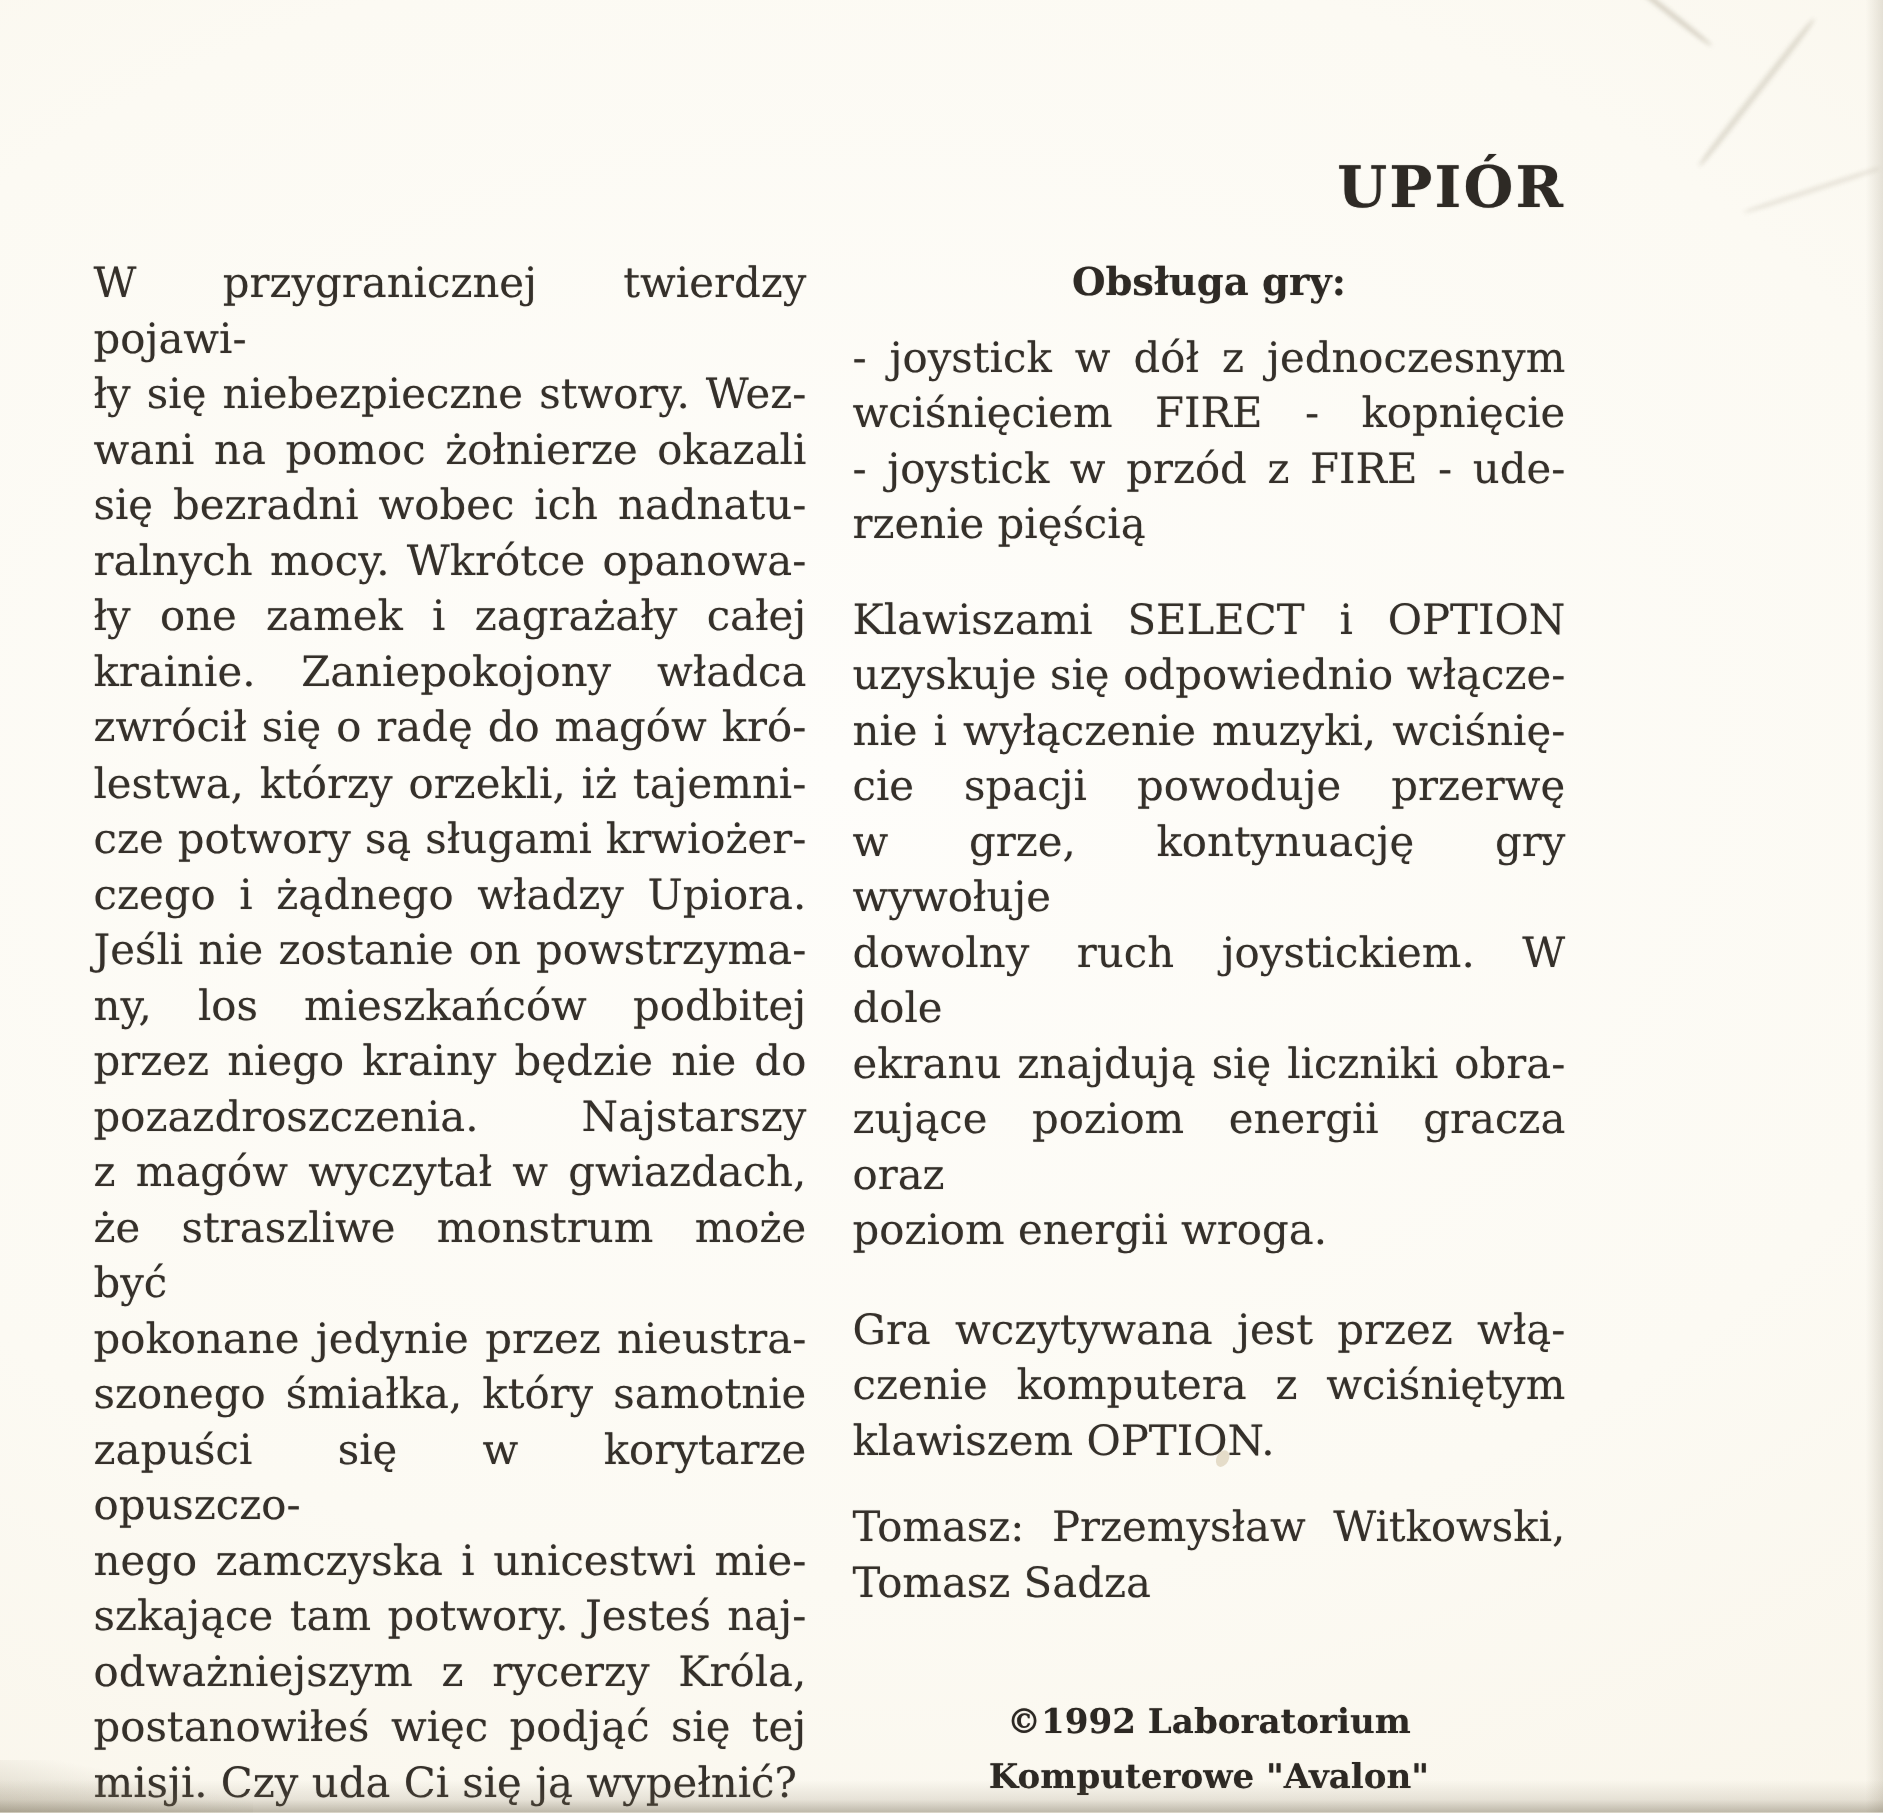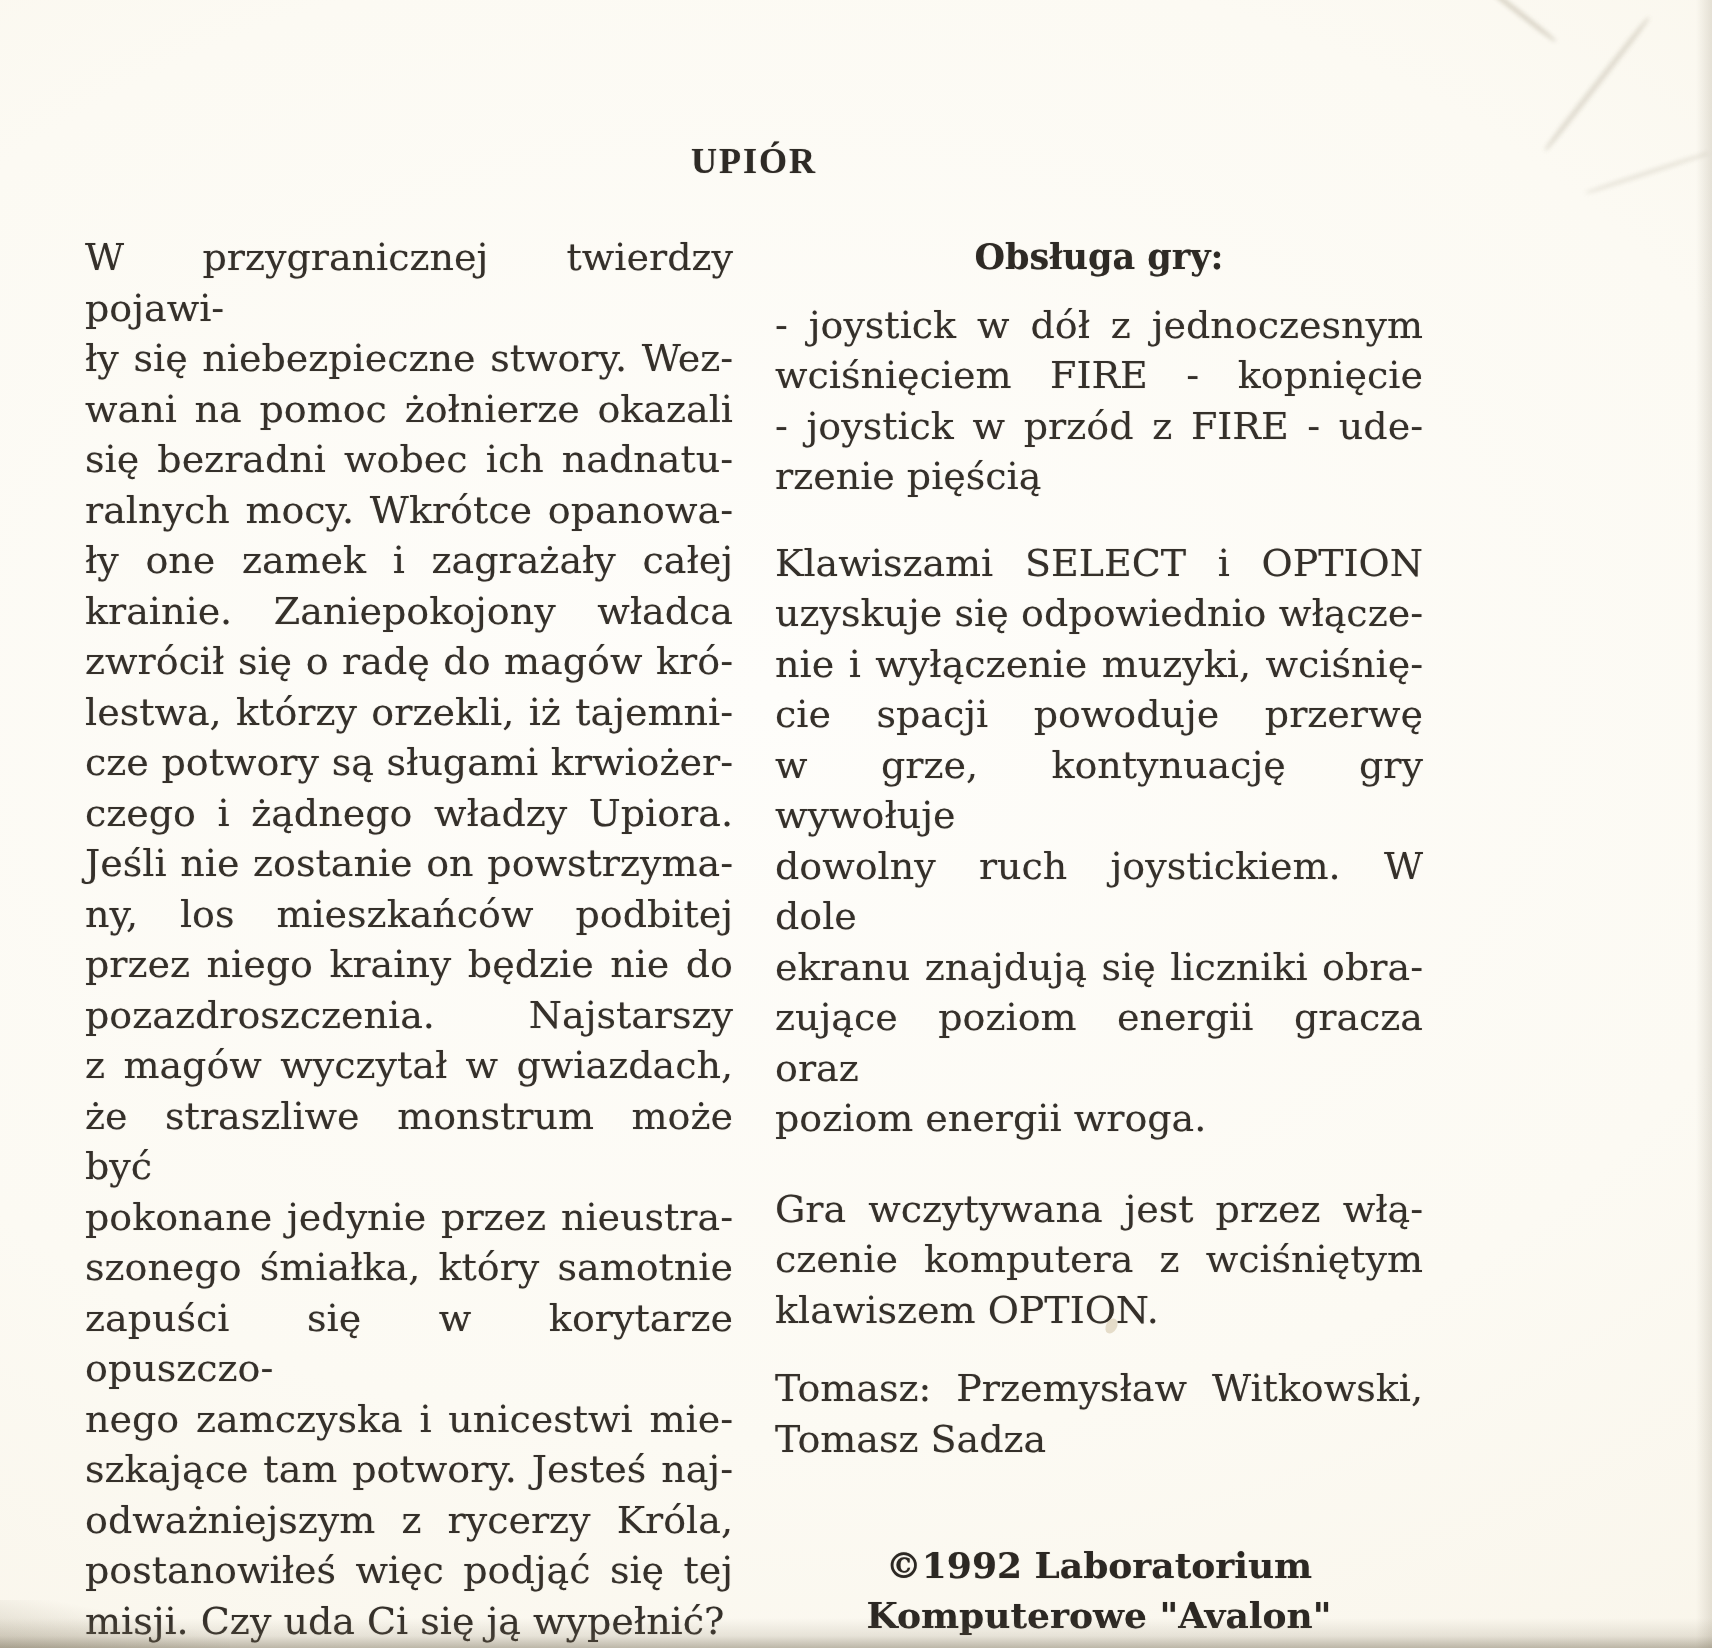--- a/index.html
+++ b/index.html
@@ -16,27 +16,26 @@
       radial-gradient(ellipse 130% 95% at 45% 42%,
         #fefdfa 0%, #fcfaf3 48%, #f9f5ea 78%, #f3eedd 100%);
     font-family: "DejaVu Serif", "Liberation Serif", serif;
     color: #35302a;
   }
   .title {
     position: absolute;
     left: 85px;
     top: 140px;
     width: 1338px;
-    text-align: center;
-    font-size: 36px;
+    text-align: right;
+    font-size: 52px;
     font-weight: bold;
     letter-spacing: 2px;
     color: #2e2a25;
     text-shadow: 0 0 1px rgba(46,42,37,.5);
-    font-family: Liberation Serif, serif;
   }
   .col {
     position: absolute;
     top: 232px;
     width: 648px;
     font-size: 38px;
     text-shadow: 0 0 1px rgba(56,51,45,.4);
   }
   .col-left  { left: 85px;  }
   .col-right { left: 775px; }
@@ -58,21 +57,21 @@
     color: #2e2a25;
   }
   .para-controls { margin-top: 0; }
   .para-keys     { margin-top: 36px; }
   .para-loading  { margin-top: 40px; }
   .para-authors  { margin-top: 28px; }
   .copyright {
     margin-top: 76px;
     text-align: center;
     font-weight: bold;
-    font-size: 36px;
+    font-size: 31px;
     color: #2c2823;
   }
   .copyright .ln {
     line-height: 50px;
     text-align: center;
     text-align-last: center;
   }
   
   .crease {
     position: absolute;

